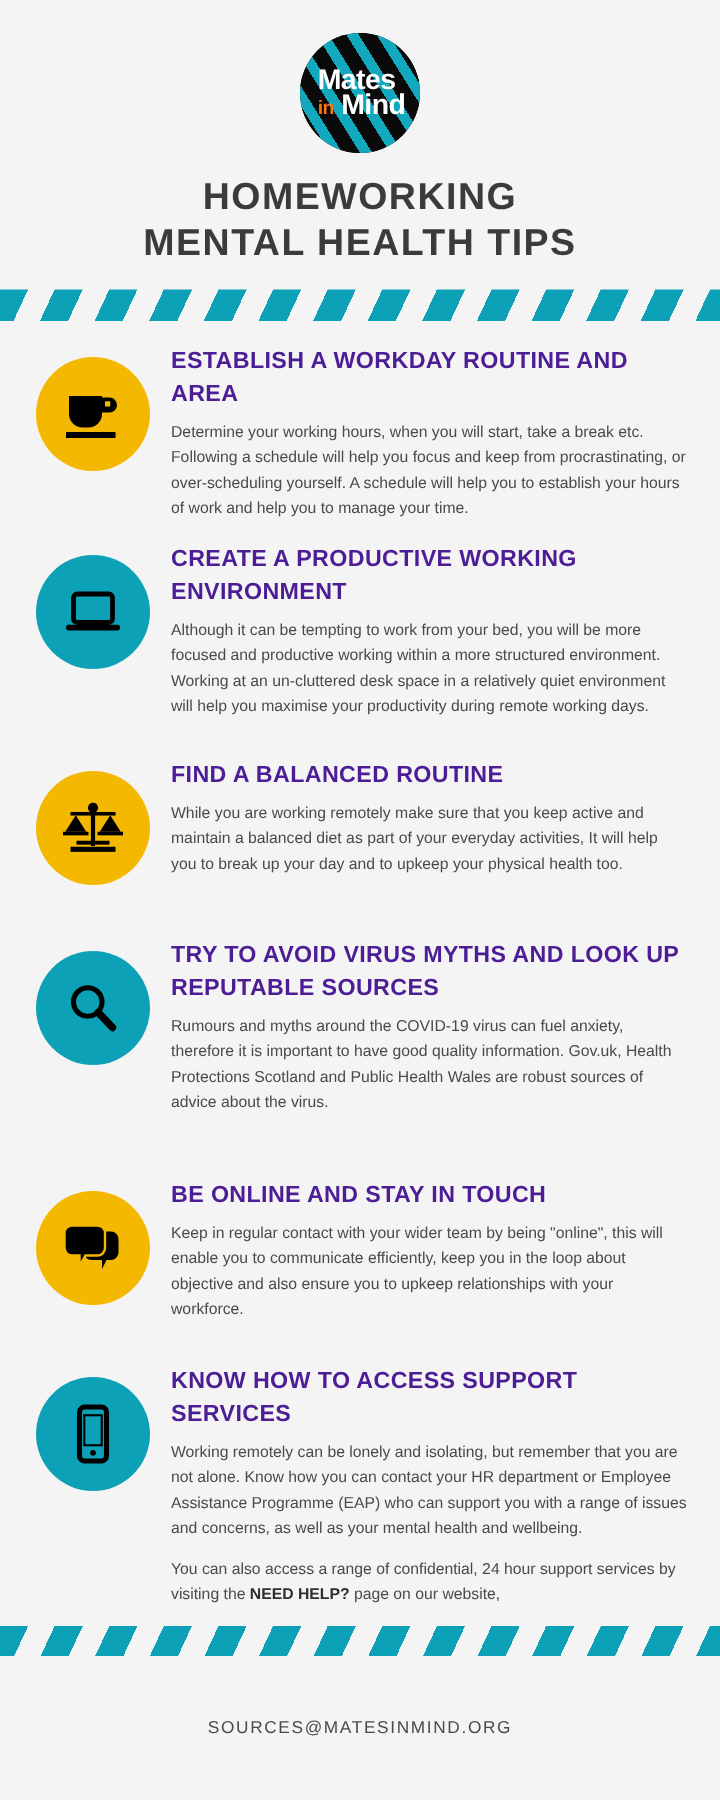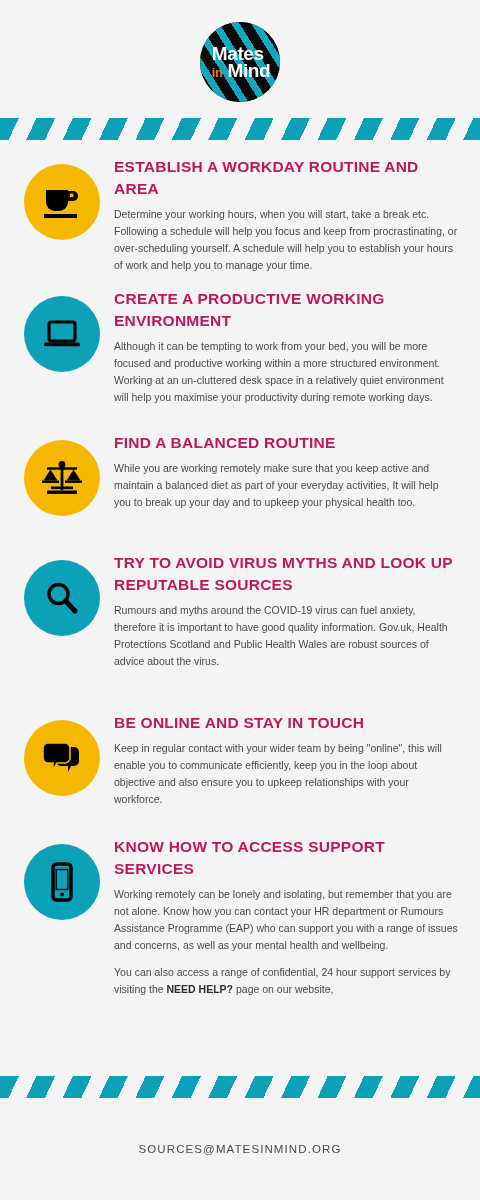--- a/index.html
+++ b/index.html
@@ -122,21 +122,21 @@
   .icon-circle svg { display: block; }
 
   .text-col {
     flex: 1;
     padding-top: 6px;
     padding-left: 4px;
   }
   .sec-title {
     font-size: 15.5px;
     font-weight: bold;
-    color: #be185d;
+    color: #4c1d95;
     letter-spacing: 0.25px;
     line-height: 1.42;
     margin-bottom: 6px;
   }
   .sec-body {
     font-size: 10.5px;
     color: #4a4a4a;
     line-height: 1.62;
   }
   .sec-body p + p { margin-top: 10px; }
@@ -171,20 +171,26 @@
   <div class="logo-wrap">
     <div class="logo">
       <div class="logo-stripes"></div>
       <div class="logo-text">
         <span class="logo-line1">Mates</span>
         <span class="logo-line2"><span class="logo-in">in</span> <span>Mind</span></span>
       </div>
     </div>
   </div>
 
+  <div class="title-block">
+    <h1>
+      <span>HOMEWORKING</span><br>
+      <span>MENTAL HEALTH TIPS</span>
+    </h1>
+  </div>
 
   <div class="stripe-band top"></div>
 
   <div class="sections">
 
     <div class="section s1">
       <div class="icon-col">
         <div class="icon-circle gold">
           <svg width="42" height="42" viewBox="0 0 42 42" aria-hidden="true">
             <path d="M5 9 h22 v12 a9 9 0 0 1 -9 9 h-4 a9 9 0 0 1 -9 -9 z" fill="#000"></path>
@@ -283,21 +289,21 @@
           <svg width="40" height="44" viewBox="0 0 40 44" aria-hidden="true">
             <rect x="11" y="4" width="18" height="36" rx="3.5" fill="none" stroke="#000" stroke-width="3.4"></rect>
             <rect x="14.2" y="9.5" width="11.6" height="20" fill="none" stroke="#000" stroke-width="1.4"></rect>
             <circle cx="20" cy="34.5" r="1.9" fill="#000"></circle>
           </svg>
         </div>
       </div>
       <div class="text-col">
         <div class="sec-title">KNOW HOW TO ACCESS SUPPORT SERVICES</div>
         <div class="sec-body">
-          <p>Working remotely can be lonely and isolating, but remember that you are not alone. Know how you can contact your HR department or Rumours Assistance Programme (EAP) who can support you with a range of issues and concerns, as well as your mental health and wellbeing.</p>
+          <p>Working remotely can be lonely and isolating, but remember that you are not alone. Know how you can contact your HR department or Employee Assistance Programme (EAP) who can support you with a range of issues and concerns, as well as your mental health and wellbeing.</p>
           <p><span>You can also access a range of confidential, 24 hour support services by visiting the </span><b>NEED HELP?</b><span> page on our website,</span></p>
         </div>
       </div>
     </div>
 
   </div>
 
   <div class="stripe-band bottom"></div>
 
   <div class="footer">

